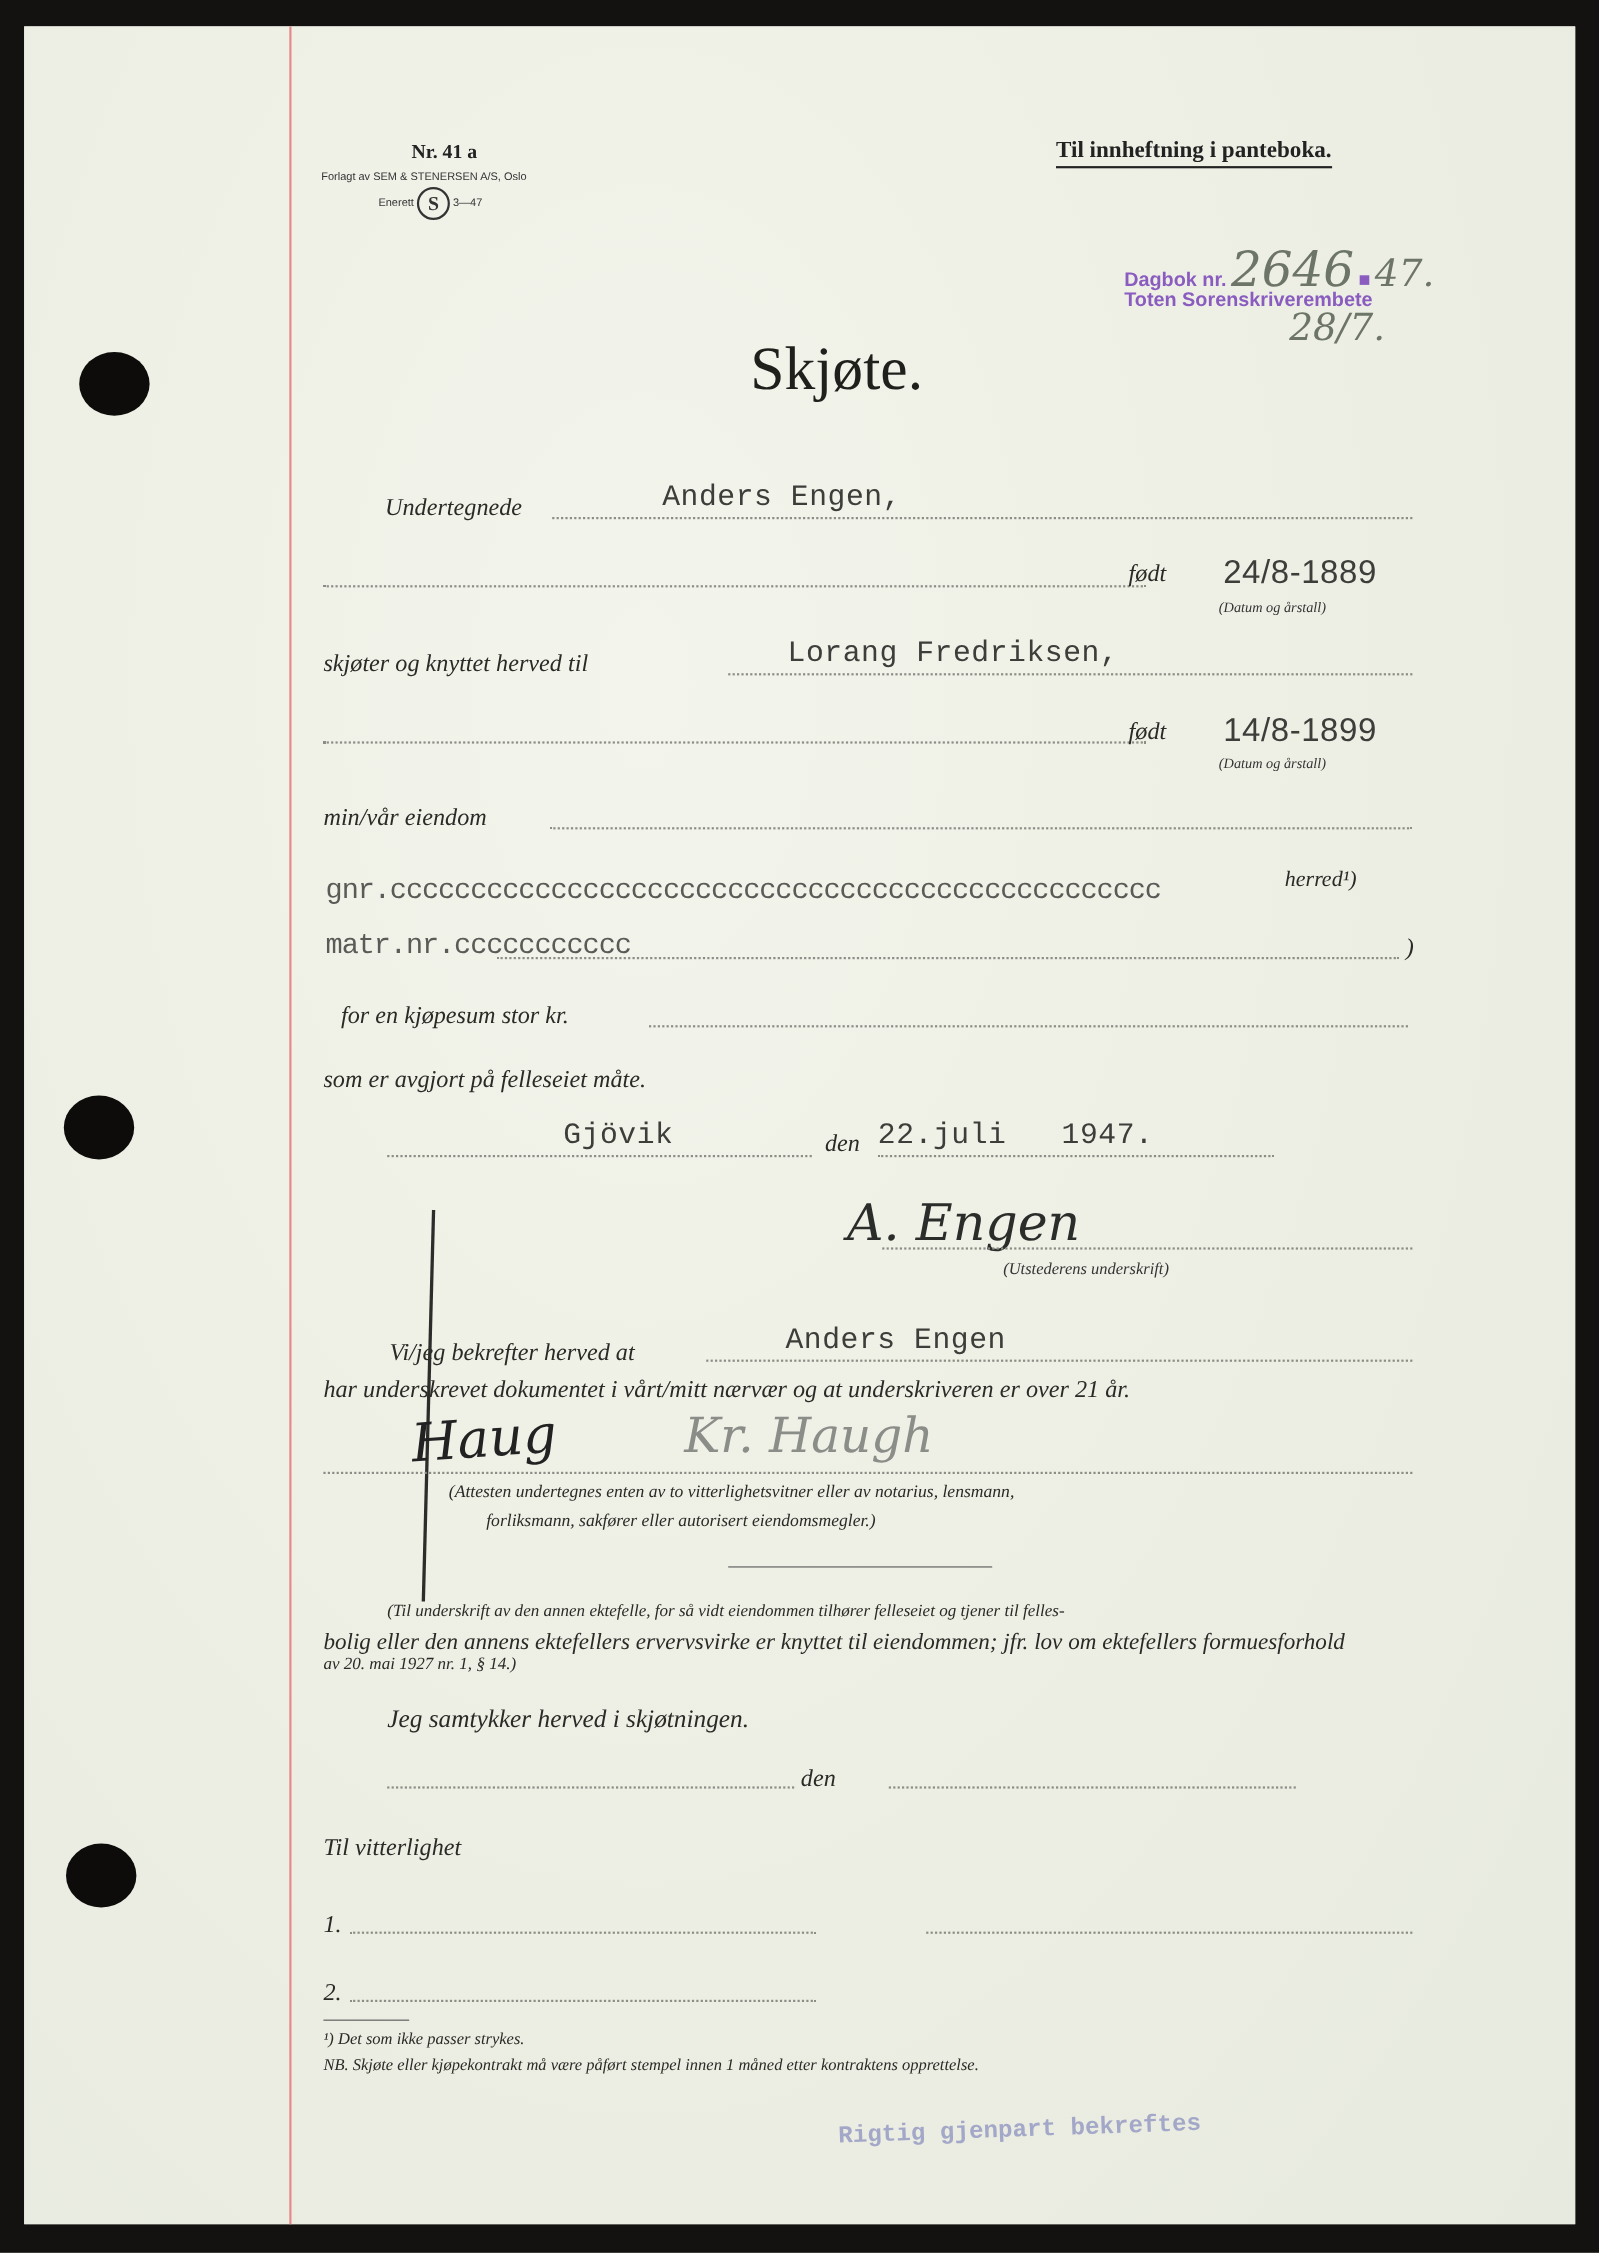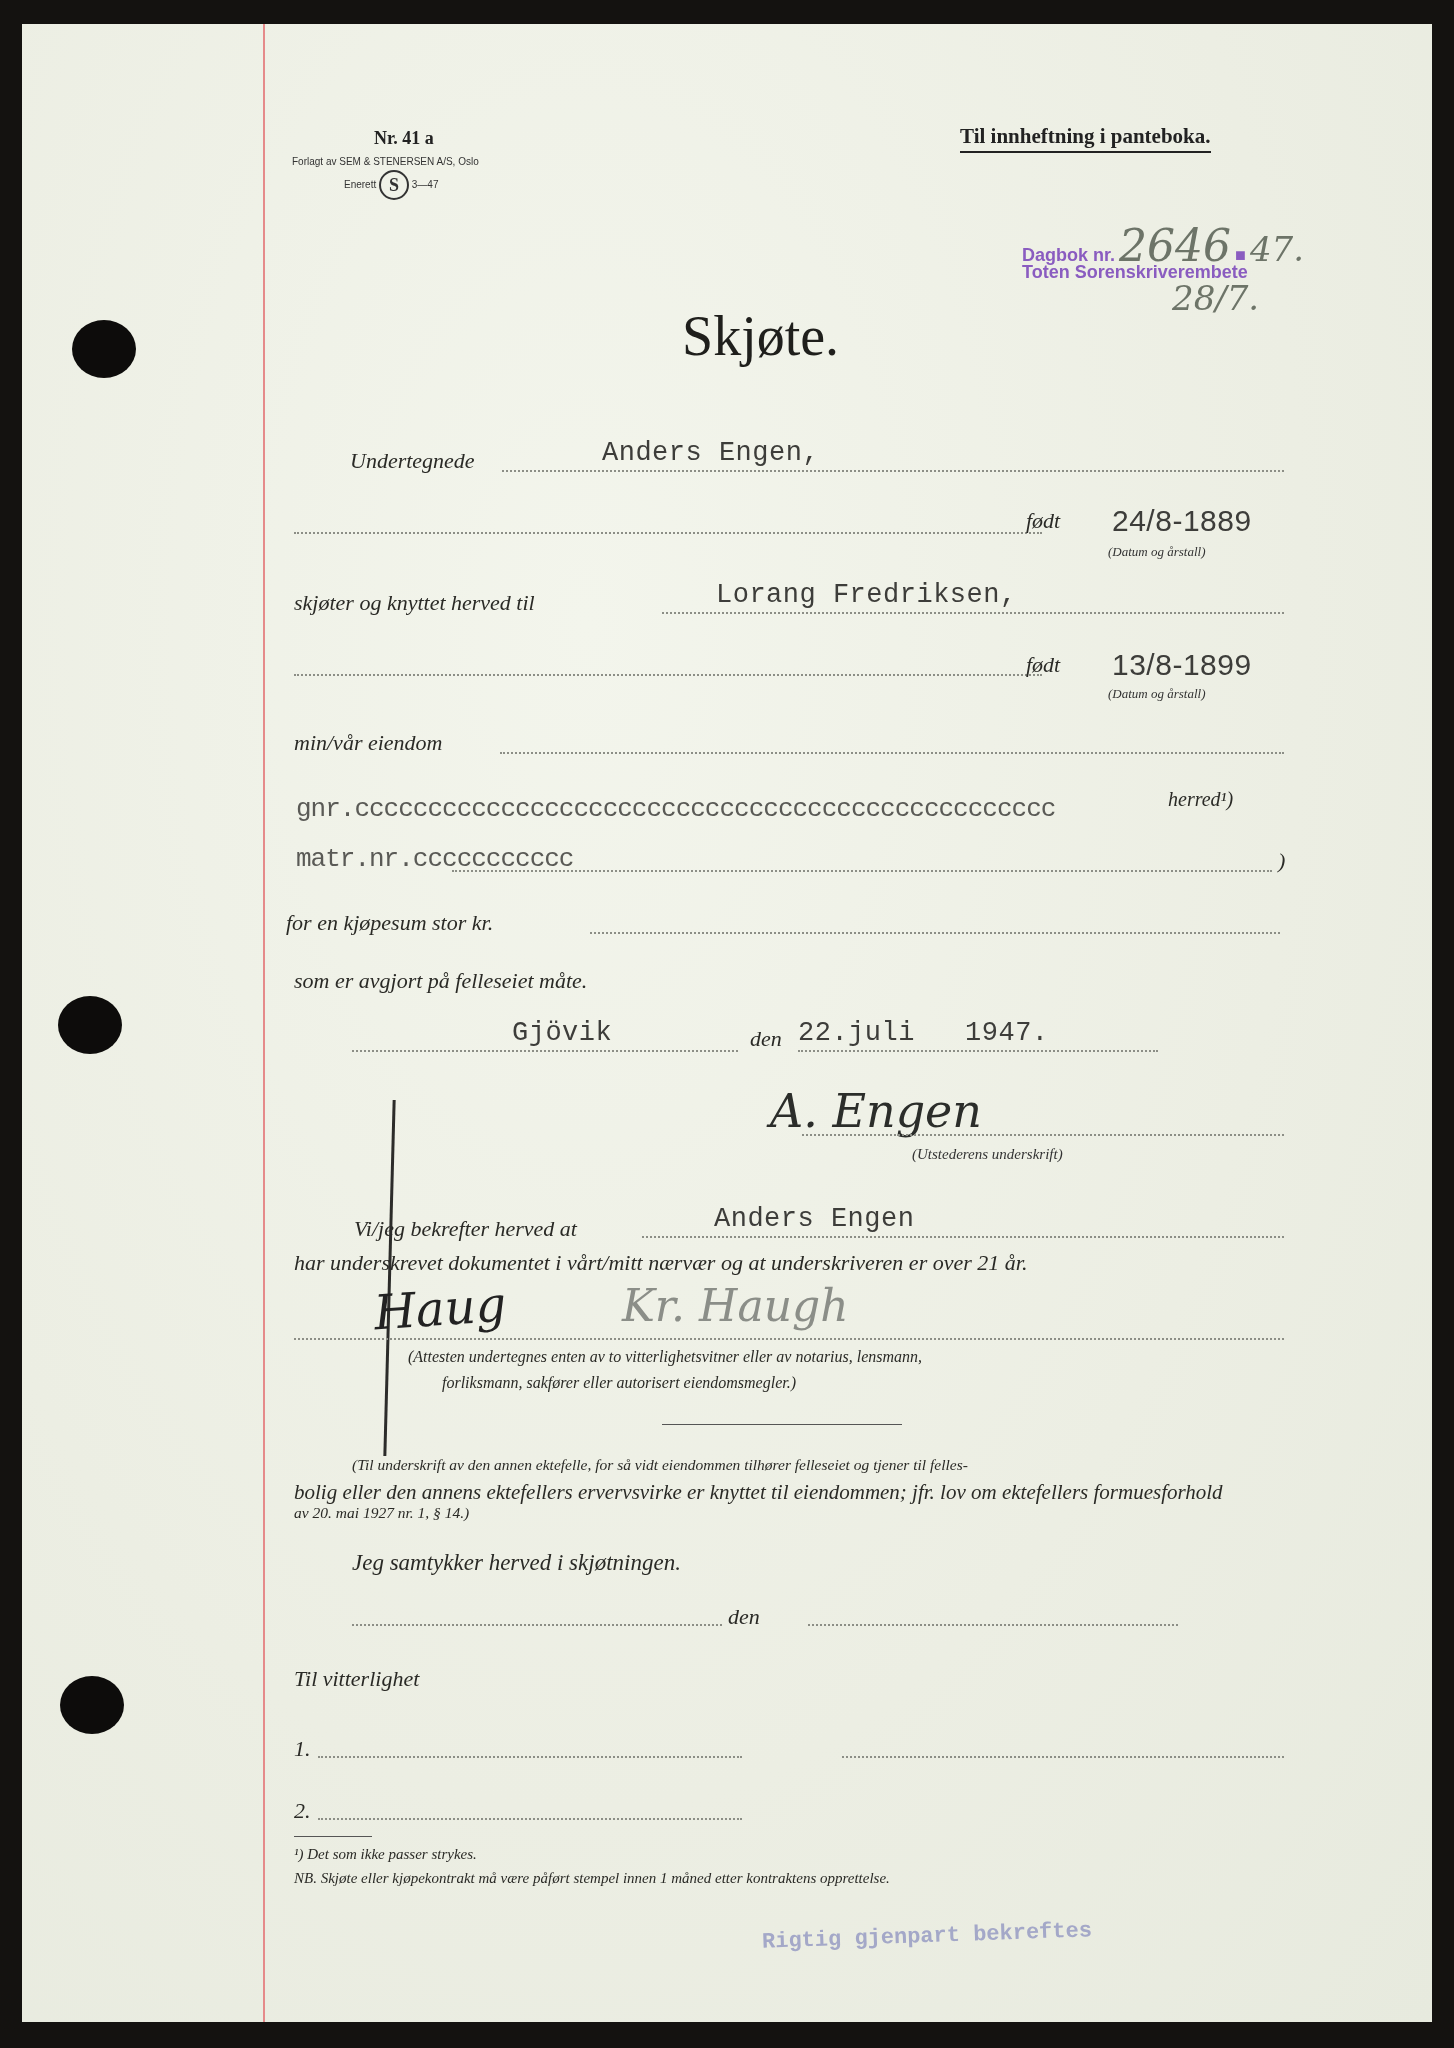--- a/index.html
+++ b/index.html
@@ -101,34 +101,34 @@
   <div class="abs ital label" style="left:1004px; top:484px;">født</div>
   <div class="abs type" style="left:1090px; top:480px; font-family:'Liberation Sans', sans-serif; font-size:30px;">24/8-1889</div>
   <div class="abs small-ital" style="left:1086px; top:520px;">(Datum og årstall)</div>
 
   <div class="abs ital label" style="left:272px; top:566px;">skjøter og knyttet herved til</div>
   <div class="dots" style="left:640px; top:588px; width:622px;"></div>
   <div class="abs type" style="left:694px; top:556px;">Lorang Fredriksen,</div>
 
   <div class="dots" style="left:272px; top:650px; width:748px;"></div>
   <div class="abs ital label" style="left:1004px; top:628px;">født</div>
-  <div class="abs type" style="left:1090px; top:624px; font-family:'Liberation Sans', sans-serif; font-size:30px;">13/8-1899</div>
+  <div class="abs type" style="left:1090px; top:624px; font-family:'Liberation Sans', sans-serif; font-size:30px;">14/8-1899</div>
   <div class="abs small-ital" style="left:1086px; top:662px;">(Datum og årstall)</div>
 
   <div class="abs ital label" style="left:272px; top:706px;">min/vår eiendom</div>
   <div class="dots" style="left:478px; top:728px; width:784px;"></div>
 
   <div class="abs struck" style="left:274px; top:770px;">gnr.cccccccccccccccccccccccccccccccccccccccccccccccc</div>
   <div class="abs ital" style="left:1146px; top:764px; font-size:20px;">herred¹)</div>
 
   <div class="abs struck" style="left:274px; top:820px;">matr.nr.ccccccccccc</div>
   <div class="dots" style="left:430px; top:846px; width:820px;"></div>
   <div class="abs ital label" style="left:1256px; top:824px;">)</div>
 
-  <div class="abs ital label" style="left:264px; top:886px;">for en kjøpesum stor kr.</div>
+  <div class="abs ital label" style="left:288px; top:886px;">for en kjøpesum stor kr.</div>
   <div class="dots" style="left:568px; top:908px; width:690px;"></div>
 
   <div class="abs ital label" style="left:272px; top:944px;">som er avgjort på felleseiet måte.</div>
 
   <div class="dots" style="left:330px; top:1026px; width:386px;"></div>
   <div class="abs type" style="left:490px; top:994px;">Gjövik</div>
   <div class="abs ital label" style="left:728px; top:1002px;">den</div>
   <div class="dots" style="left:776px; top:1026px; width:360px;"></div>
   <div class="abs type" style="left:776px; top:994px; white-space:pre;">22.juli   1947.</div>
 

